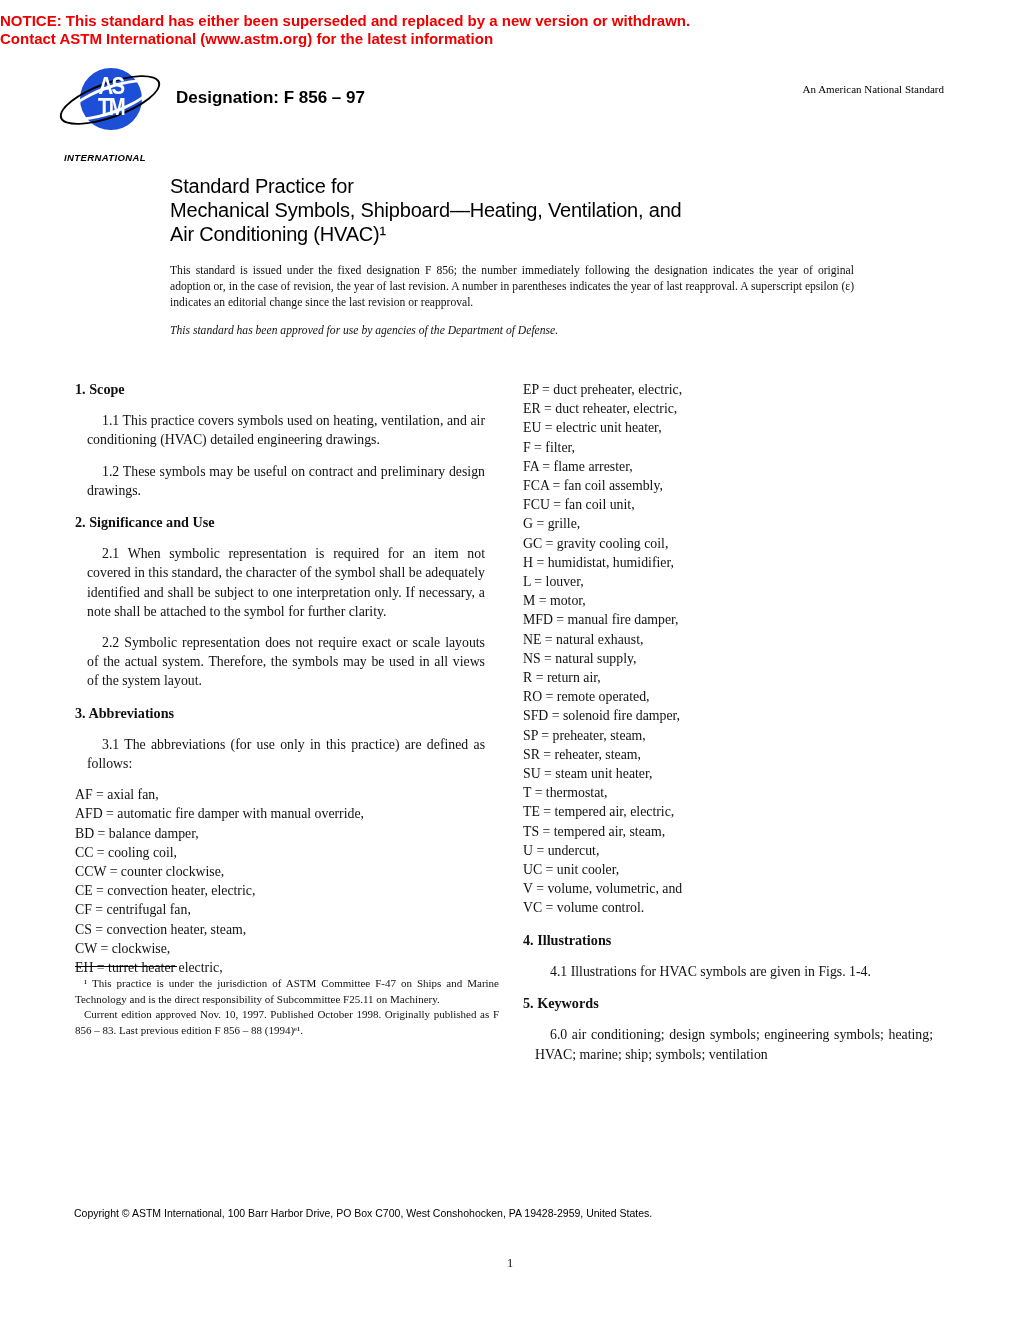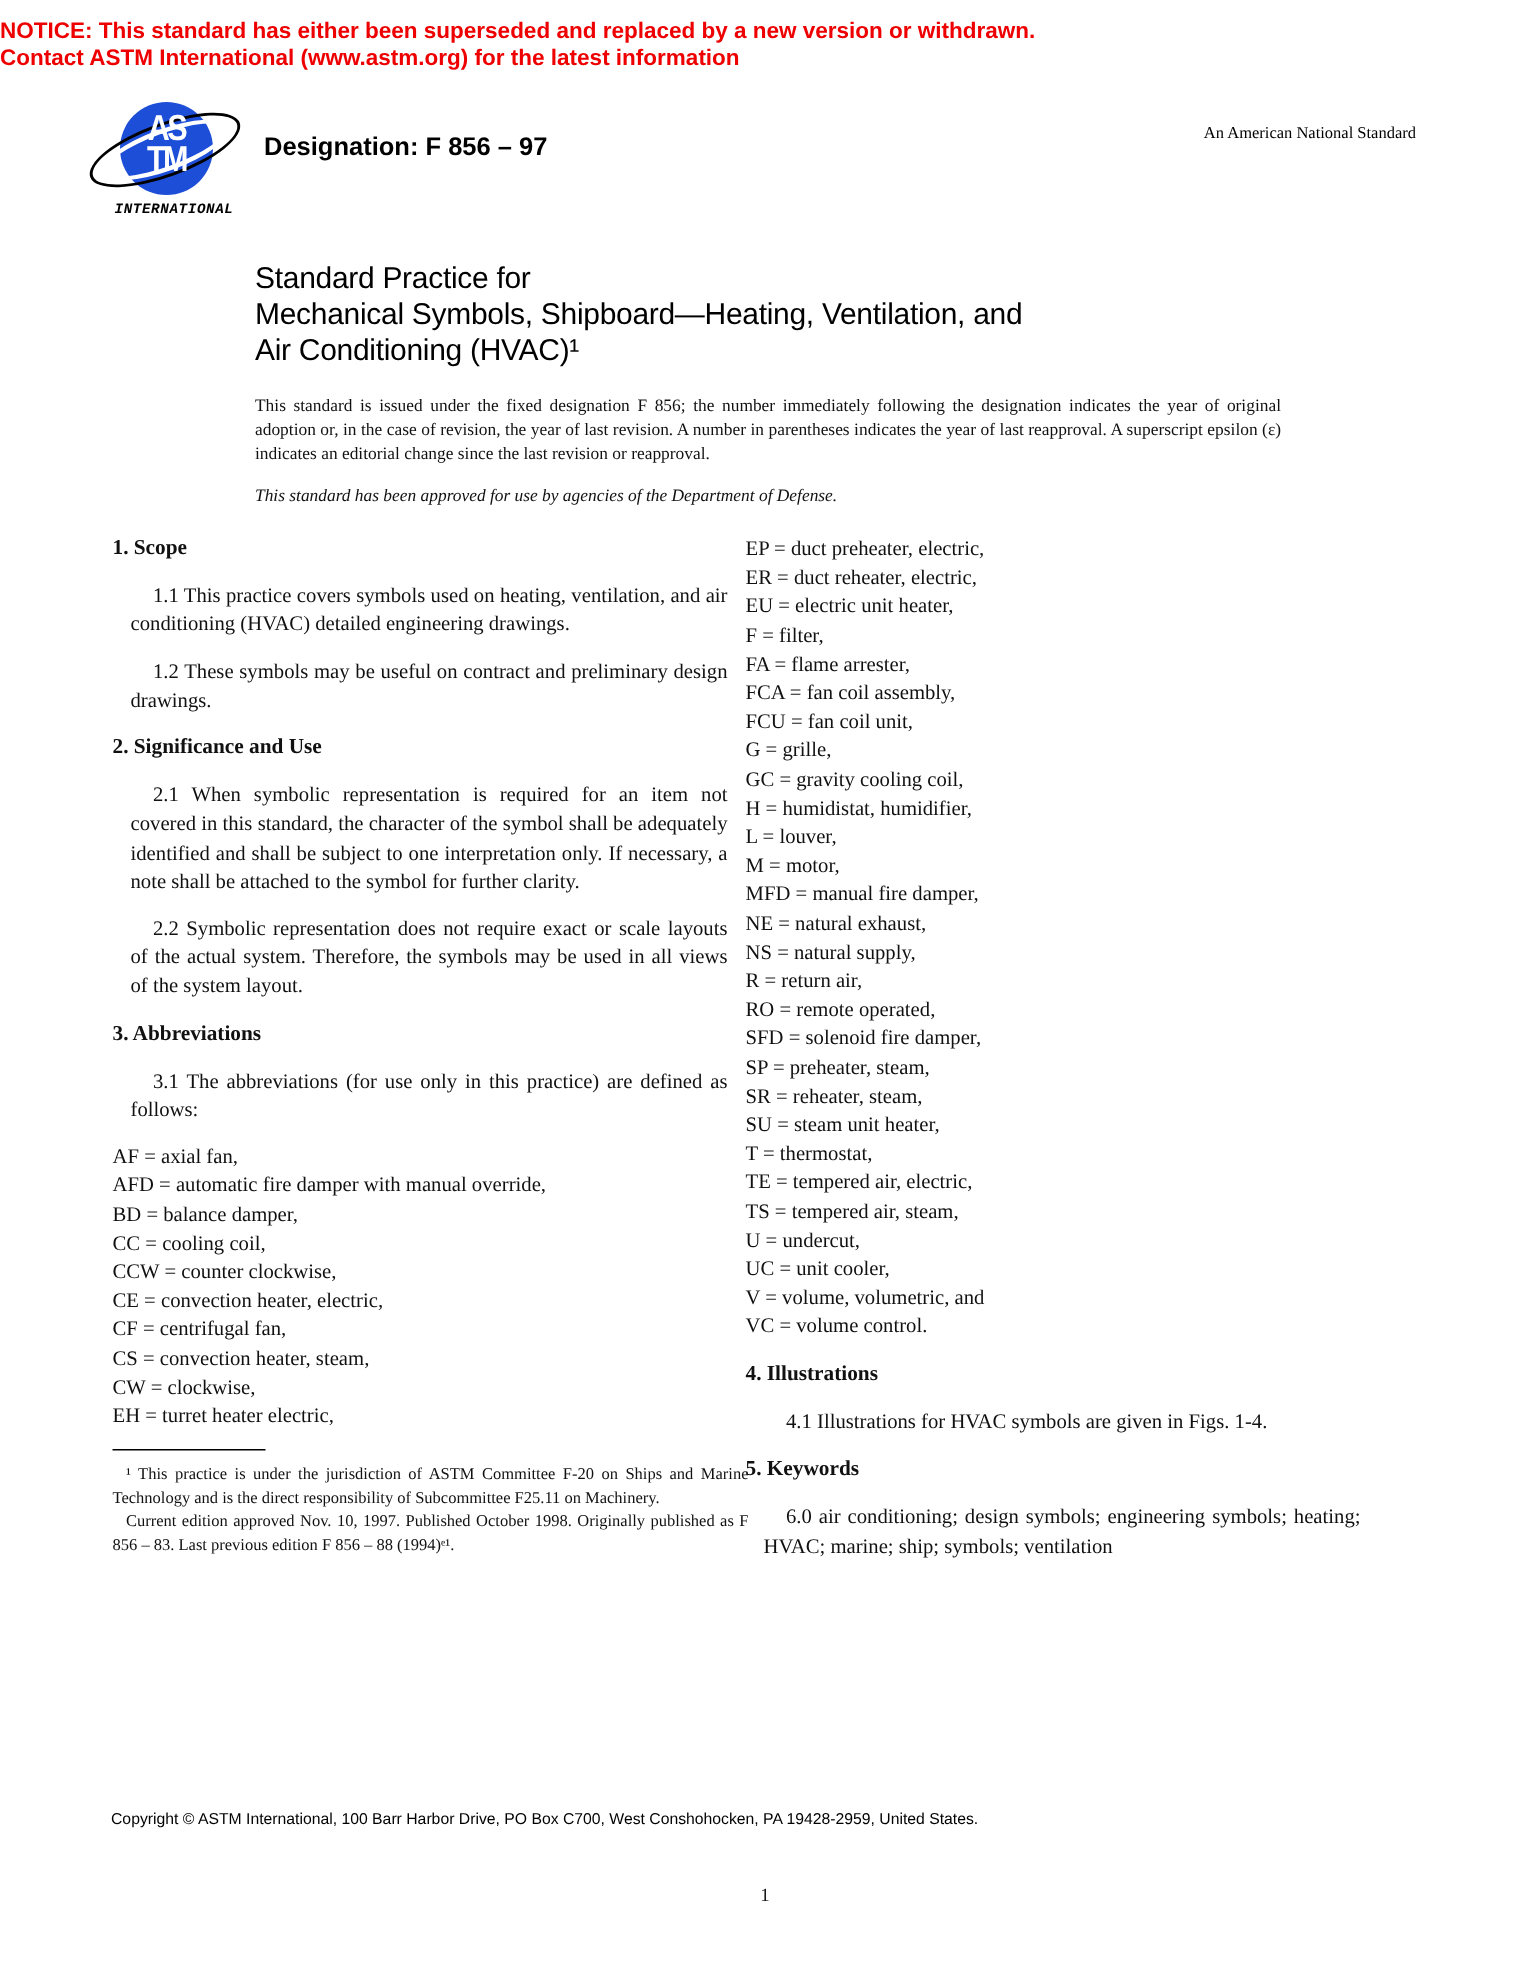--- a/index.html
+++ b/index.html
@@ -40,22 +40,22 @@
   .globe-text {
     position:absolute; inset:0; z-index:2;
     color:#fff; text-align:center;
     font-family:"Liberation Sans", sans-serif;
     font-weight:bold; font-size:24px; line-height:0.88;
     padding-top:7px; letter-spacing:-2px;
     transform:scaleX(0.85);
   }
   .globe-text span { display:block; }
   .logo-sub {
-    margin-top:4px; width:104px; text-align:center;
-    font-family:Liberation Mono, monospace;
+    margin-top:22px; width:104px; 
+    font-family:Liberation Sans, sans-serif;
     font-style:italic; font-weight:bold; font-size:9.5px;
     letter-spacing:0.4px; color:#000;
   }
 
   .designation {
     position:absolute; left:176px; top:88px;
     font-family:"Liberation Sans", sans-serif;
     font-weight:bold; font-size:17px; color:#000;
   }
   .ans {
@@ -76,22 +76,22 @@
   .preamble { position:absolute; left:170px; top:263px; width:684px; }
   .preamble .issue {
     font-size:11.6px; line-height:16px; text-align:justify;
   }
   .preamble .dod {
     margin-top:12px; font-style:italic; font-size:11.6px; line-height:16px;
   }
 
   
   .columns {
-    position:absolute; left:75px; top:356px; width:870px;
-    display:flex; 
+    position:absolute; left:75px; top:380px; width:870px;
+    display:flex; gap:26px;
     font-size:13.8px; line-height:19.2px;
   }
   .col { width:422px; }
   .col h3 {
     font-size:14.2px; font-weight:bold; margin:13px 0 6px 0;
   }
   .col h3.first { margin-top:0; }
   .para { text-indent:15px; text-align:justify; margin:12px; }
   .abbr-list { white-space:pre-line; text-align:left; }
 
@@ -206,20 +206,20 @@
       <h3>4.  Illustrations</h3>
       <p class="para">4.1  Illustrations for HVAC symbols are given in Figs. 1-4.</p>
 
       <h3>5.  Keywords</h3>
       <p class="para">6.0  air conditioning; design symbols; engineering symbols; heating; HVAC; marine; ship; symbols; ventilation</p>
     </div>
   </div>
 
   <div class="footnote">
     <div class="fn-rule"></div>
-    <p>¹ This practice is under the jurisdiction of ASTM Committee F-20 on Ships and Marine Technology and is the direct responsibility of Subcommittee F25.11 on Machinery.</p>
+    <p>¹ This practice is under the jurisdiction of ASTM Committee F-47 on Ships and Marine Technology and is the direct responsibility of Subcommittee F25.11 on Machinery.</p>
     <p>Current edition approved Nov. 10, 1997. Published October 1998. Originally published as F 856 – 83. Last previous edition F 856 – 88 (1994)ᵉ¹.</p>
   </div>
 
   <div class="copyright">Copyright © ASTM International, 100 Barr Harbor Drive, PO Box C700, West Conshohocken, PA 19428-2959, United States.</div>
   <div class="pagenum">1</div>
 
 </div>
 
 </body></html>

